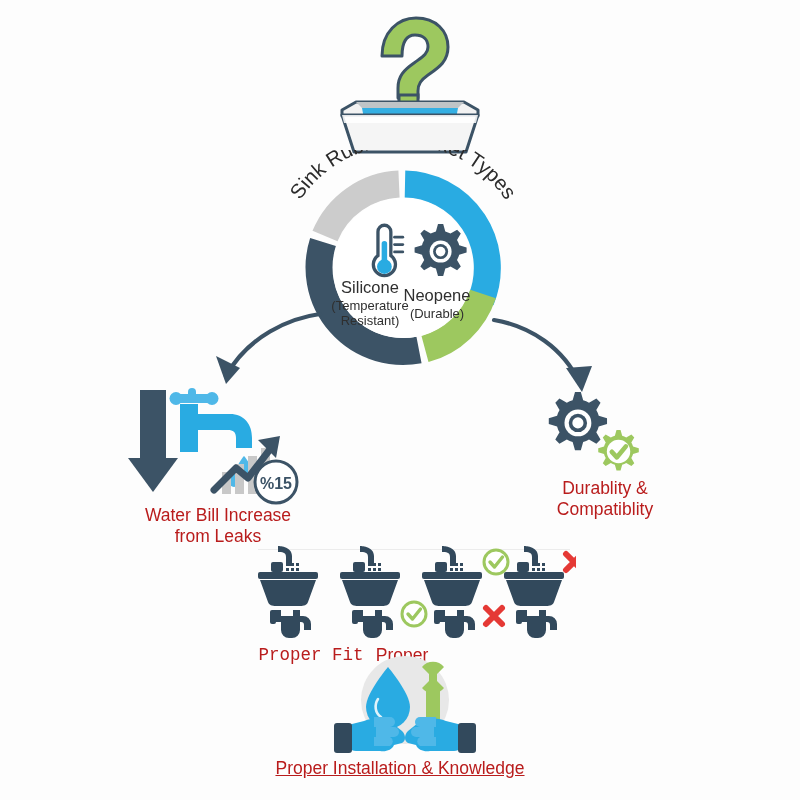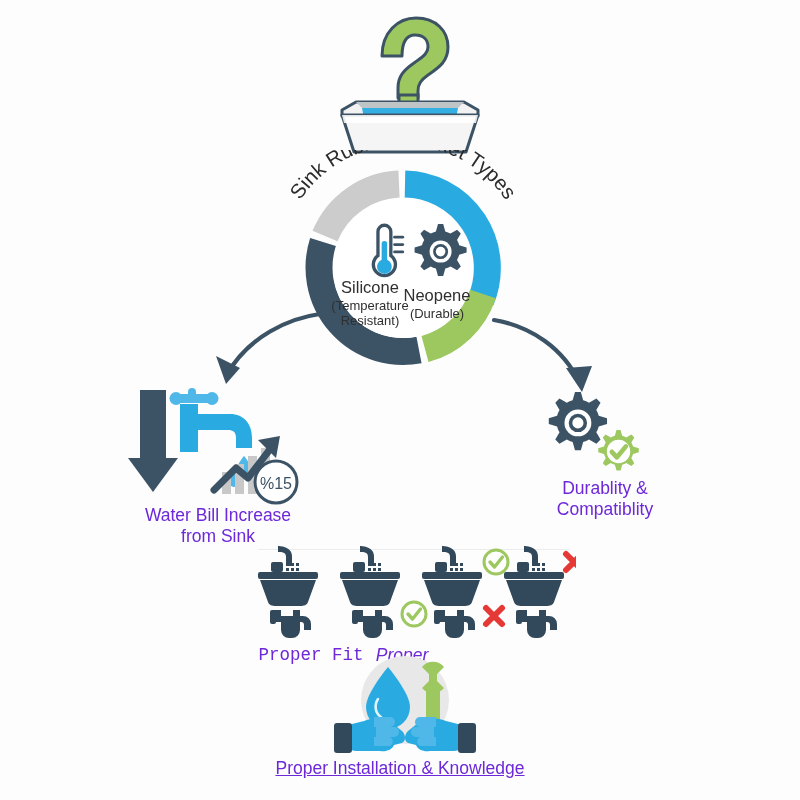--- a/index.html
+++ b/index.html
@@ -10,34 +10,34 @@
     color:#2b2b2b;
     overflow:hidden;
     position:relative;
   }
   #stage{position:absolute;left:0;top:0;width:800px;height:800px;}
   .abs{position:absolute;}
   .lbl{
     position:absolute;
     text-align:center;
     line-height:1.22;
-    color:#6d28d9;
+    color:#b91c1c;
     white-space:pre-line;
   }
   #sink-top{left:320px;top:2px;width:180px;height:152px;}
   #donut-block{left:258px;top:150px;width:290px;height:245px;}
   #arrow-left{left:182px;top:292px;width:150px;height:120px;}
   #arrow-right{left:478px;top:292px;width:160px;height:120px;}
-  #leak-icon{left:118px;top:386px;width:200px;height:120px;}
+  #leak-icon{left:118px;top:386px;width:200px;height:120px;font-weight:bold;}
   #leak-label{left:78px;top:505px;width:280px;font-size:17.5px;}
   #gear-icon{left:545px;top:390px;width:120px;height:100px;}
   #gear-label{left:510px;top:478px;width:190px;font-size:17.5px;}
   #sink-row{left:256px;top:540px;width:320px;height:105px;}
   #fit-label-1{left:252px;top:645px;width:118px;font-size:17.5px;font-family:Liberation Mono, monospace;}
-  #fit-label-2{left:352px;top:645px;width:100px;font-size:17.5px;font-style:italic;}
+  #fit-label-2{left:352px;top:645px;width:100px;font-size:17.5px;}
   #hands-icon{left:330px;top:655px;width:150px;height:105px;}
   #install-label{left:230px;top:758px;width:340px;font-size:17.5px;text-decoration:underline;}
   .divider{position:absolute;background:#ececec;height:1px;}
 </style>
 </head>
 <body>
 
 <div id="stage">
 
   <div class="abs" id="sink-top">
@@ -173,21 +173,21 @@
       </g>
 
       <g>
         <circle cx="158" cy="96" r="21" fill="#FFFFFF" stroke="#3C5366" stroke-width="3"></circle>
         <text x="158" y="103" text-anchor="middle" font-size="16" fill="#3C5366" font-family="Liberation Sans, sans-serif">%15</text>
       </g>
     </svg>
   </div>
 
   <div class="lbl" id="leak-label">Water Bill Increase
-from Sink</div>
+from Leaks</div>
 
   <div class="abs" id="gear-icon">
     <svg viewBox="0 0 120 100" width="120" height="100">
 
       <g transform="translate(2,2) scale(1.12)">
         <path d="M25 0 l5.2 0 l2.1 7.4 a19 19 0 0 1 5.2 2.2 l6.6 -3.8 l3.7 3.7 l-3.8 6.6
                  a19 19 0 0 1 2.2 5.2 l7.4 2.1 l0 5.2 l-7.4 2.1 a19 19 0 0 1 -2.2 5.2
                  l3.8 6.6 l-3.7 3.7 l-6.6 -3.8 a19 19 0 0 1 -5.2 2.2 l-2.1 7.4 l-5.2 0
                  l-2.1 -7.4 a19 19 0 0 1 -5.2 -2.2 l-6.6 3.8 l-3.7 -3.7 l3.8 -6.6
                  a19 19 0 0 1 -2.2 -5.2 l-7.4 -2.1 l0 -5.2 l7.4 -2.1 a19 19 0 0 1 2.2 -5.2

